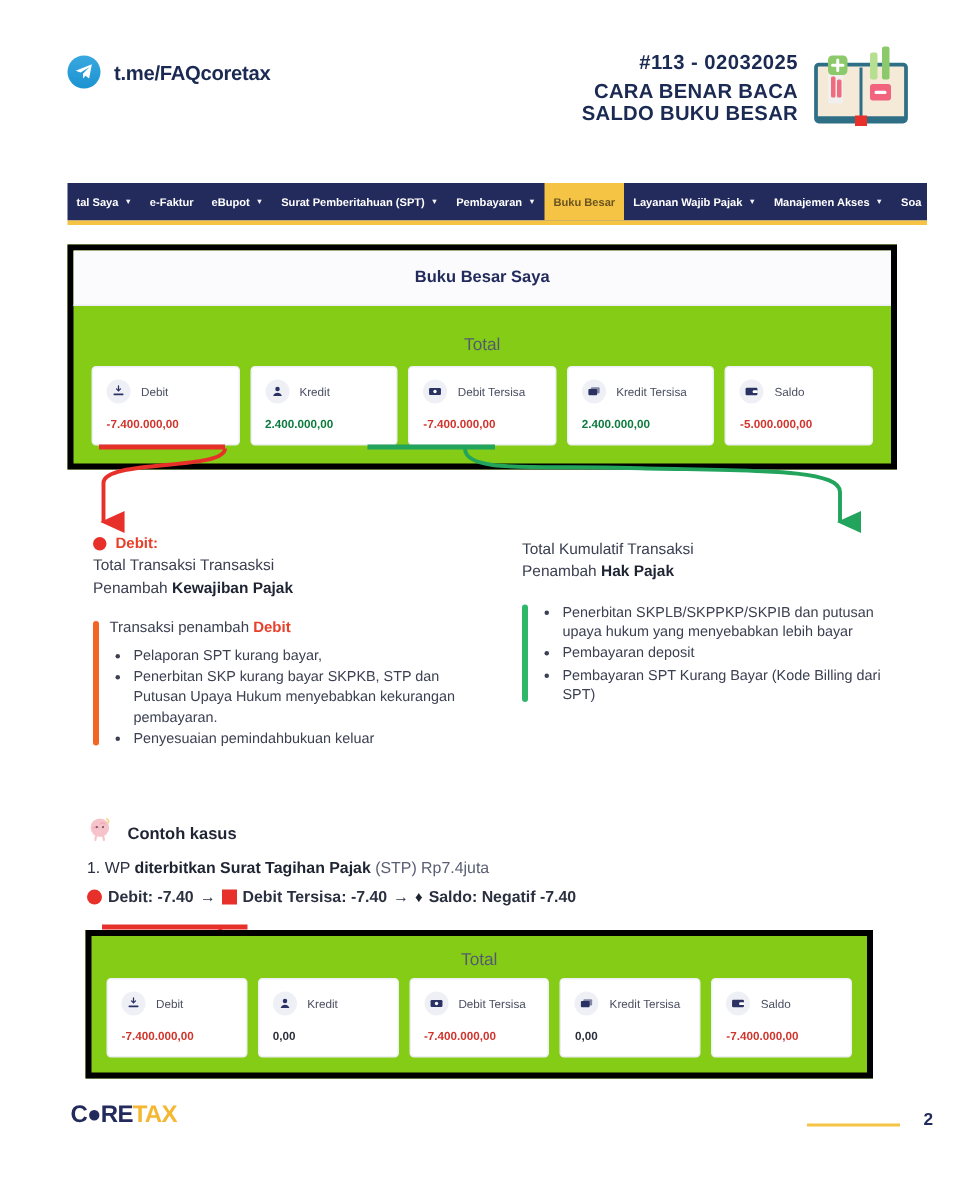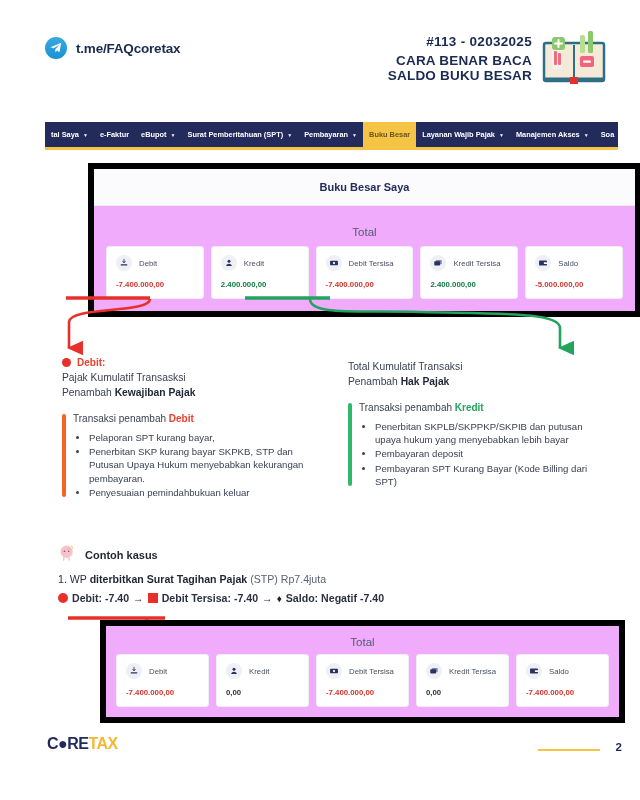--- a/index.html
+++ b/index.html
@@ -29,21 +29,21 @@
   
   .navbar { position:absolute; left:45px; top:122px; width:573px; height:25px;
     background:#232b5c; display:flex; align-items:center; overflow:hidden; }
   .nav-item { color:#fff; font-size:7.4px; font-weight:bold; white-space:nowrap;
     padding:0 6px; display:flex; align-items:center; gap:4px; height:100%; }
   .nav-item.active { background:#f5c445; color:#6a5420; }
   .caret { font-size:5px; opacity:.95; }
   .nav-underline { position:absolute; left:45px; top:147px; width:573px; height:3px; background:#f5c445; }
 
   
-  .panel { position:absolute; background:#f0abfc; border:6px solid #000000;margin-left:43px; }
+  .panel { position:absolute; background:#84cc16; border:4px solid #000000; }
   .panel-title { text-align:center; font-size:11px; font-weight:bold; color:#232b5c;
     padding:12px 0 12px; background:#fbfbfd; border-bottom:1px solid #eceef4; }
   .total-label { text-align:center; font-size:11.5px; color:#555b6e; padding:20px 0 8px; }
 
   .cards { display:flex; padding:0 12px 12px; gap:7px; }
   .card { flex:1; border:1px solid #edeff4; border-radius:3px; padding:8px 9px 9px; background:#fff; min-width:0;}
   .card-head { display:flex; align-items:center; gap:7px; }
   .card-ico { width:16px; height:16px; border-radius:50%; background:#eef0f6;
     display:flex; align-items:center; justify-content:center; flex:0 0 auto; }
   .card-name { font-size:7.8px; color:#4a4f61; white-space:nowrap; }
@@ -261,44 +261,41 @@
     <path d="M147,619 C147,630 111,626 111,636 L111,652" stroke="#e8302a" stroke-width="2.6" fill="none" marker-end="url(#ar-red2)"></path>
     <path d="M150,622 C150,634 185,630 240,630 L321,630 C331,630 331,636 331,641 L331,652" stroke="#e8302a" stroke-width="2.6" fill="none" marker-end="url(#ar-red2)"></path>
   </svg>
 
   <div class="col col-left">
     <div class="col-title">
       <span class="dot" style="background:#e8302a"></span>
       <span class="t-red"><span>Debit</span><span>:</span></span>
     </div>
     <div class="col-sub">
-      <span>Pajak Kumulatif Transasksi</span><br>
+      <span>Total Transaksi Transasksi</span><br>
       <span>Penambah </span><b>Kewajiban Pajak</b>
     </div>
     <div class="bar-box bar-red">
       <div class="bar-head">
         <span>Transaksi penambah </span><b class="r">Debit</b>
       </div>
       <ul class="bar-list" id="left-bullets">
           <li>Pelaporan SPT kurang bayar,</li>
           <li>Penerbitan SKP kurang bayar SKPKB, STP dan Putusan Upaya Hukum menyebabkan kekurangan pembayaran.</li>
           <li>Penyesuaian pemindahbukuan keluar</li>
         </ul>
     </div>
   </div>
 
   <div class="col col-right">
     <div class="col-sub">
       <span>Total Kumulatif Transaksi</span><br>
       <span>Penambah </span><b>Hak Pajak</b>
     </div>
     <div class="bar-box bar-green">
-      <div class="bar-head">
-        <span>Transaksi penambah </span><b class="g">Kredit</b>
-      </div>
       <ul class="bar-list" id="right-bullets">
           <li>Penerbitan SKPLB/SKPPKP/SKPIB dan putusan upaya hukum yang menyebabkan lebih bayar</li>
           <li>Pembayaran deposit</li>
           <li>Pembayaran SPT Kurang Bayar (Kode Billing dari SPT)</li>
         </ul>
     </div>
   </div>
 
   <div class="ex-head">
     <span>

